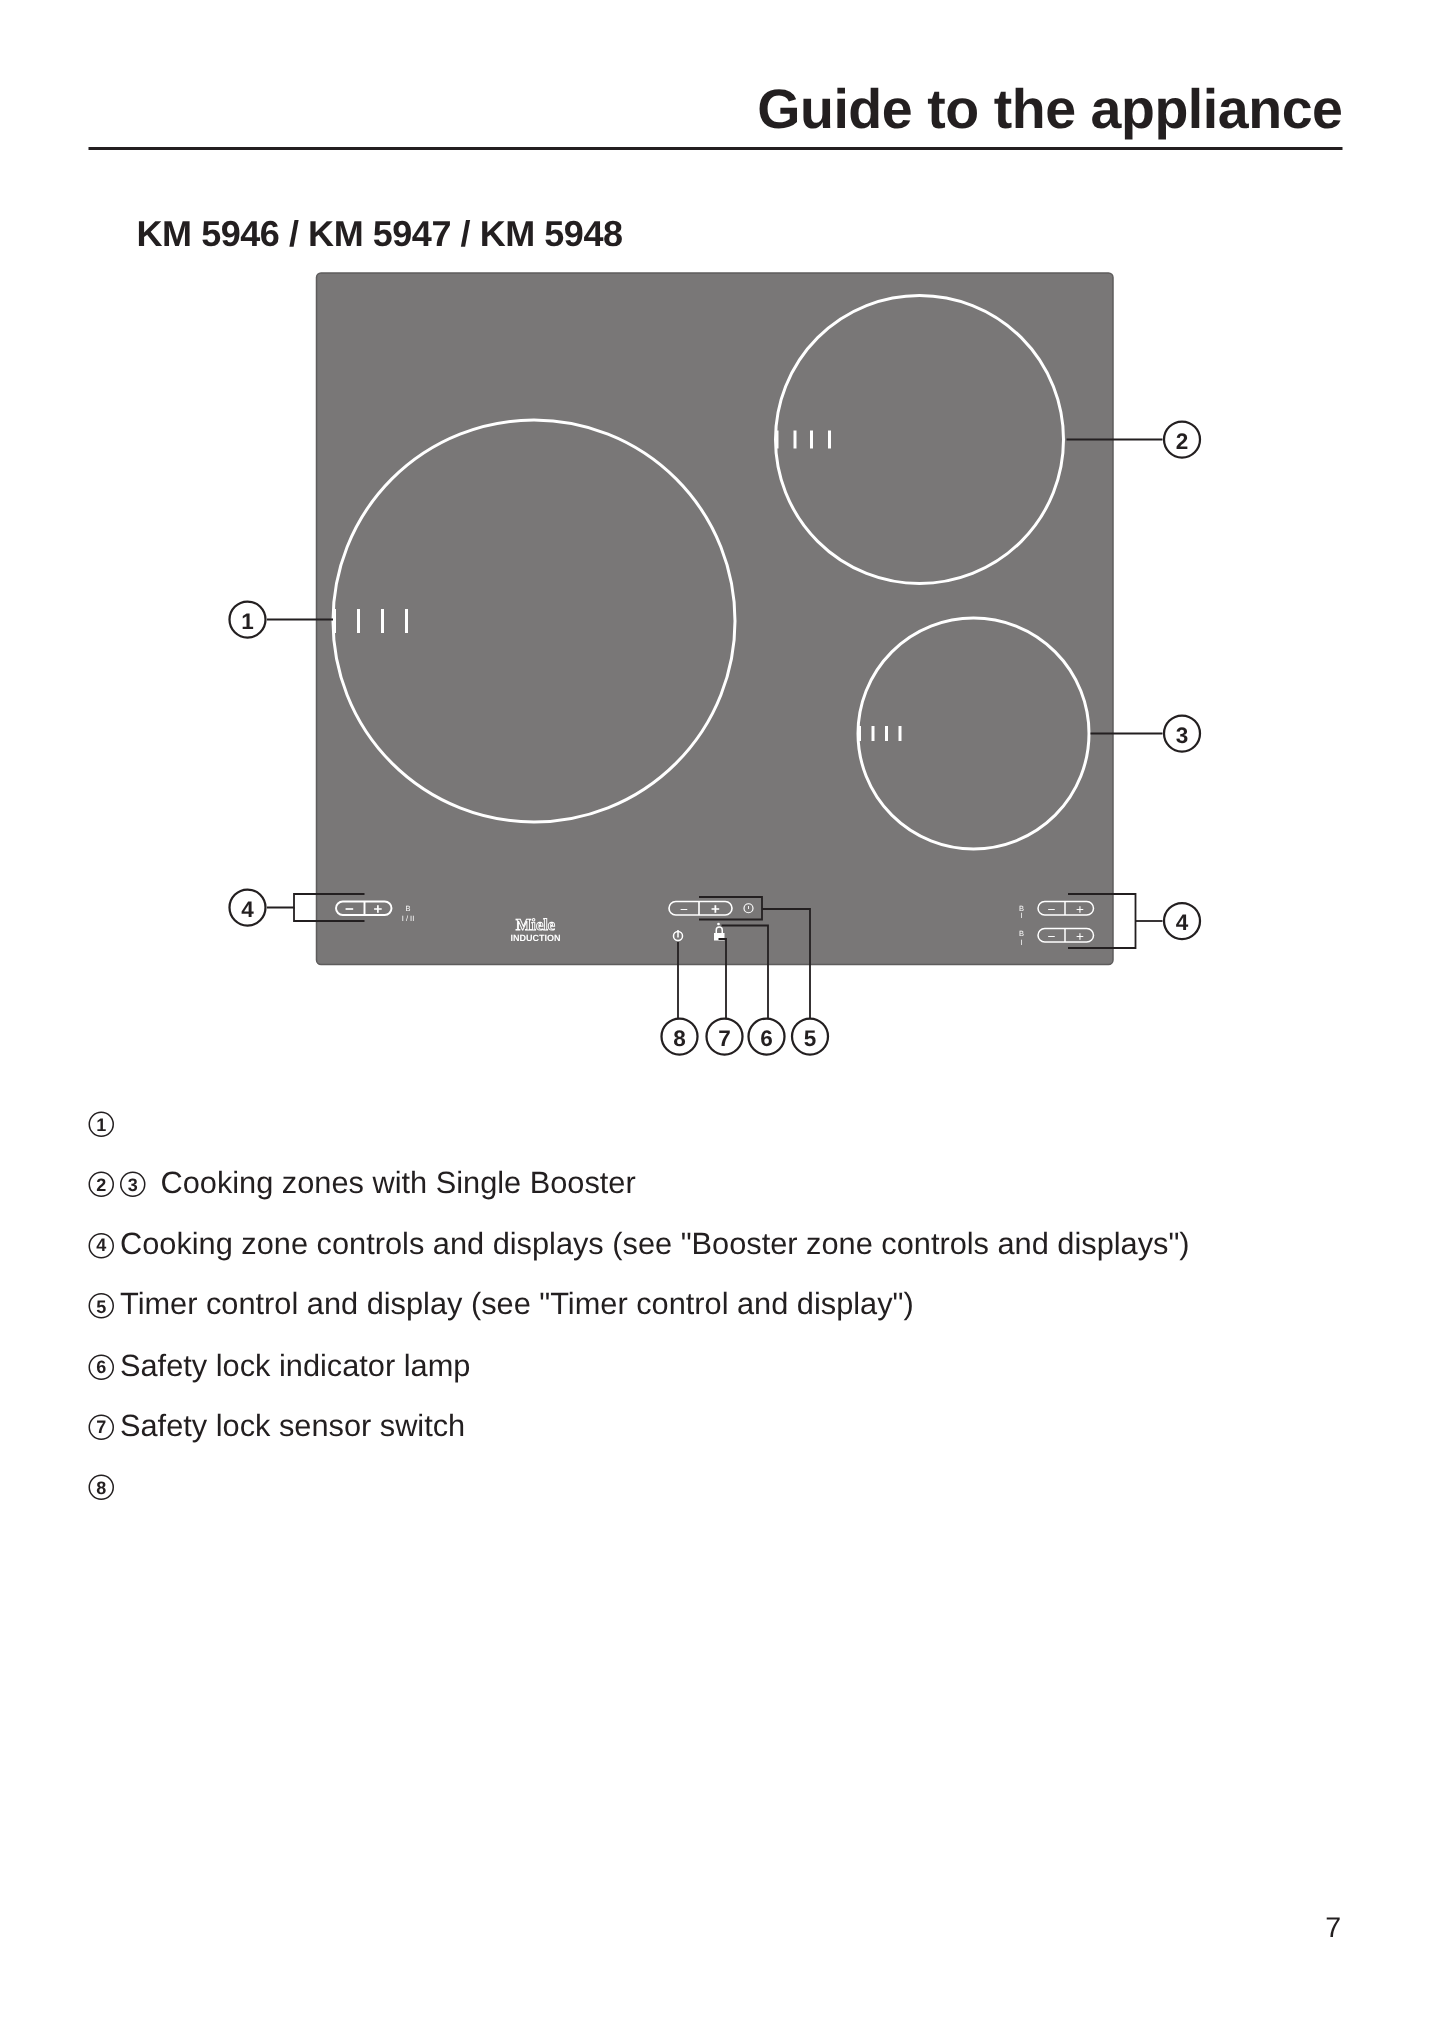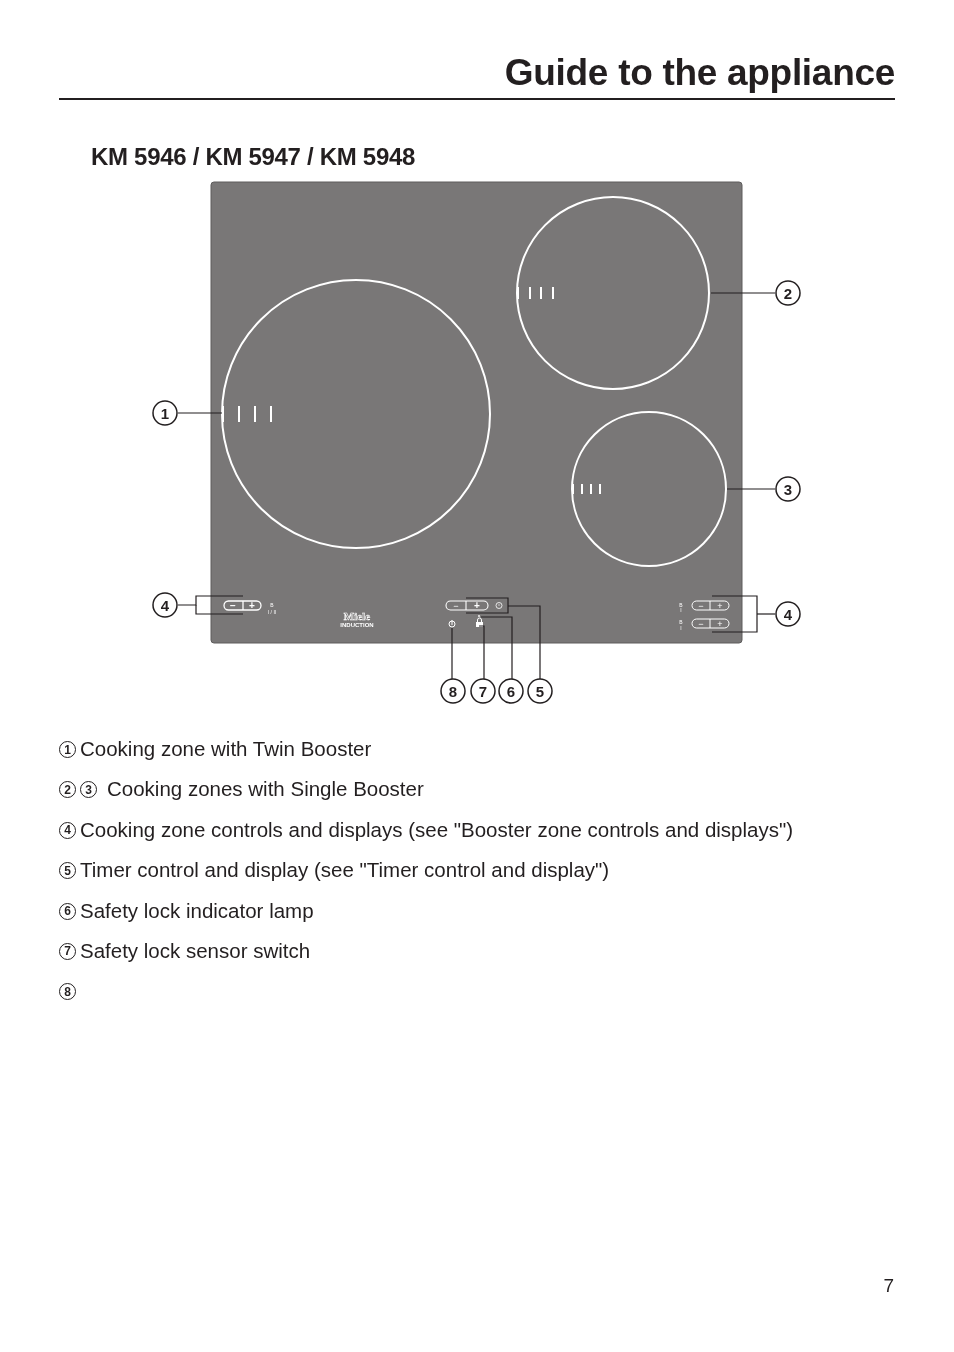--- a/index.html
+++ b/index.html
@@ -159,21 +159,20 @@
     <g>
       <circle cx="540" cy="691" r="12" fill="#ffffff" stroke="#231f20" stroke-width="1.5"></circle>
       <text x="540" y="697">5</text>
     </g>
   </g>
 </svg>
 
 <ul class="legend">
   <li>
     <span class="num">1</span>
-    <span>Cooking zone with Twin Booster</span>
   </li>
   <li>
     <span class="num">2</span>
     <span class="num">3</span>
     <span class="gap">Cooking zones with Single Booster</span>
   </li>
   <li>
     <span class="num">4</span>
     <span>Cooking zone controls and displays (see "Booster zone controls and displays")</span>
   </li>

